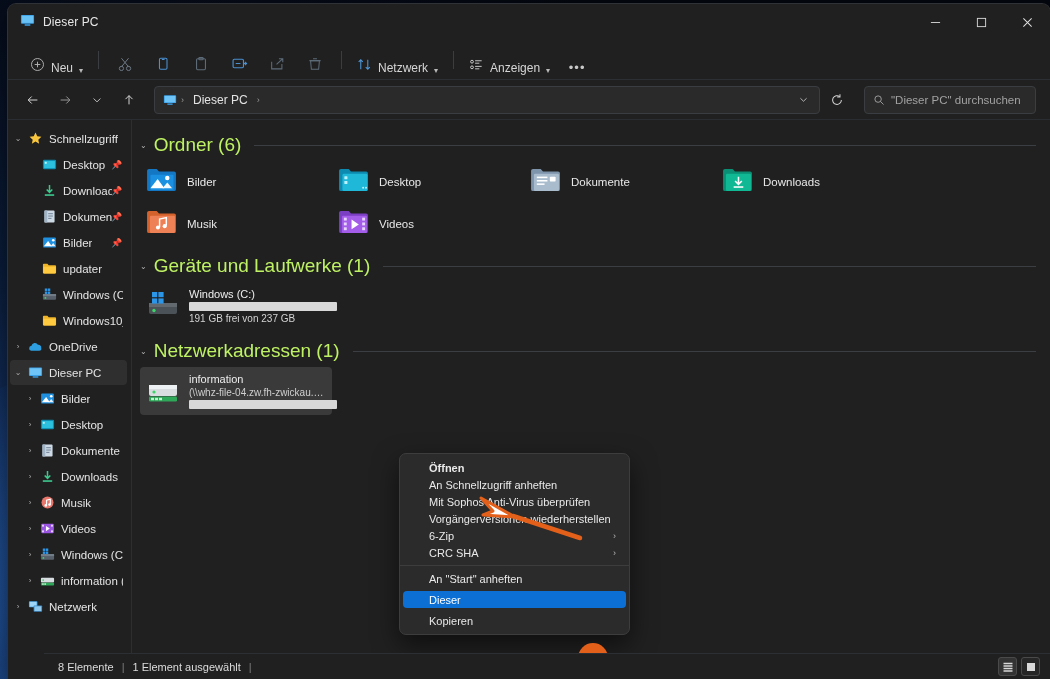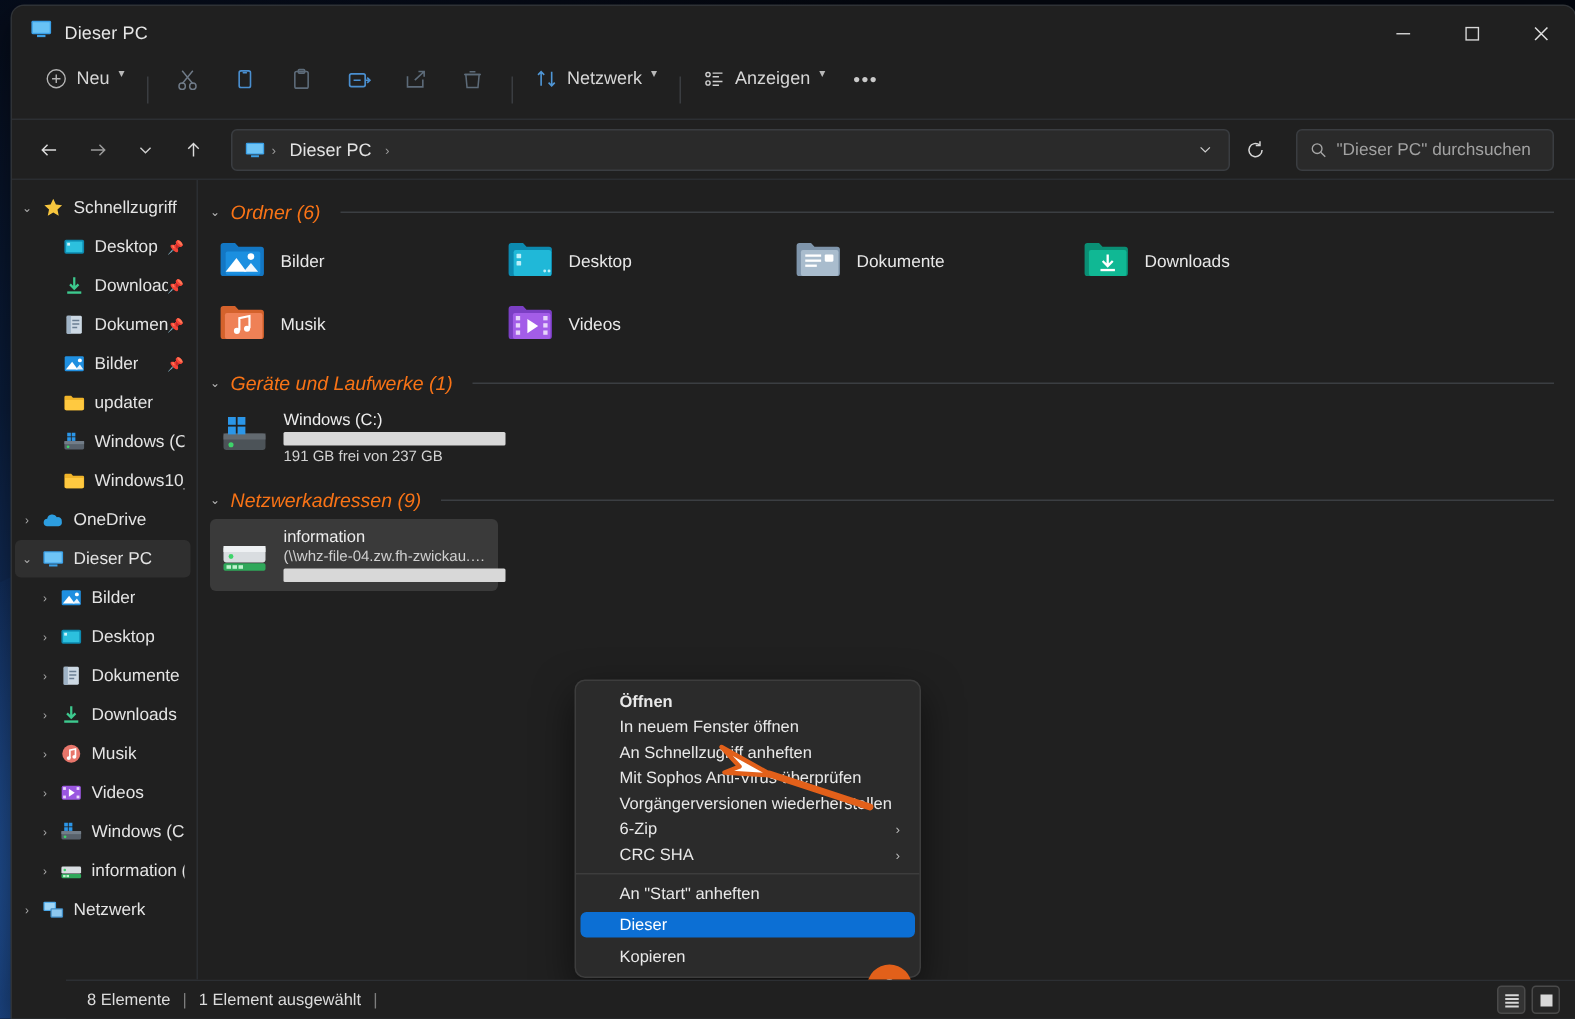--- a/index.html
+++ b/index.html
@@ -50,21 +50,21 @@
   
   .cmdbar {
     height: 40px; flex: 0 0 40px;
     background: #202020;
     display: flex; align-items: center;
     padding: 0 14px;
     border-bottom: 1px solid #2c2f33;
   }
   .cmd-item {
     height: 30px; border-radius: 4px;
-    display: flex; align-items: flex-start; gap: 6px;
+    display: flex; align-items: flex-end; gap: 6px;
     padding: 0 8px; color: #d6d6d6; font-size: 12px;
     white-space: nowrap;
   }
   .cmd-icon-btn { width: 38px; justify-content: center; padding: 0; }
   .cmd-sep { width: 1px; height: 18px; background: #3a3d41; margin: 0 7px; }
   .chev { font-size: 8px; color: #b9b9b9; line-height: 1; }
   
   .addressrow {
     height: 40px; flex: 0 0 40px;
     background: #202020;
@@ -119,21 +119,21 @@
   .pin { margin-left: auto; color: #9b9b9b; font-size: 9px; }
   .lvl1 { padding-left: 14px; }
   .lvl2 { padding-left: 12px; }
   
   .content { flex: 1 1 auto; position: relative; overflow: hidden; background: #202020; padding: 10px 0 0 0; }
   .group-head {
     display: flex; align-items: center; gap: 7px;
     padding: 4px 0 5px 8px; margin-right: 14px;
   }
   .group-chev { font-size: 8px; color: #b5b5b5; }
-  .group-title { font-size: 13px; color: #f97316; white-space: nowrap; font-style: italic; }
+  .group-title { font-size: 19px; color: #bef264; white-space: nowrap; }
   .group-rule { flex: 1 1 auto; height: 1px; background: #3b3e42; margin-left: 6px; }
   .tiles { display: flex; flex-wrap: wrap; padding-left: 8px; }
   .tile {
     width: 192px; height: 42px;
     display: flex; align-items: center; gap: 10px;
     padding: 0 6px; border-radius: 4px;
   }
   .tile-name { font-size: 11.5px; color: #e8e8e8; }
   .drive-tile {
     width: 192px; height: 48px;
@@ -143,21 +143,21 @@
   .drive-tile.selected { background: #3a3a3a; }
   .drive-meta { display: flex; flex-direction: column; gap: 2px; min-width: 0; }
   .drive-name { font-size: 11px; color: #ededed; line-height: 1.15; white-space: nowrap; }
   .drive-sub { font-size: 10px; color: #cfcfcf; white-space: nowrap; overflow: hidden; text-overflow: ellipsis; max-width: 148px; }
   .bar-outer { width: 148px; height: 9px; background: #d8d8d8; border-radius: 1px; overflow: hidden; }
   .bar-fill { height: 100%; background: #2f9ae0; }
   .drive-free { font-size: 10px; color: #d2d2d2; }
   
   .ctxmenu {
     position: absolute;
-    left: 251px; top: 333px; width: 231px;
+    left: 267px; top: 333px; width: 231px;
     background: #2b2b2b;
     border: 1px solid #3d3d3d;
     border-radius: 7px;
     padding: 5px 0;
     box-shadow: 0 10px 26px rgba(0,0,0,.55);
     z-index: 30;
   }
   .mi {
     height: 17px; display: flex; align-items: center;
     padding: 0 10px 0 26px; margin: 0 3px;
@@ -729,21 +729,21 @@
             <span class="bar-outer">
               <span class="bar-fill" id="drive0-fill" style="width: 19%;"></span>
             </span>
             <span class="drive-free">191 GB frei von 237 GB</span>
           </span>
         </div>
       </div>
 
       <div class="group-head" style="margin-top:6px;">
         <span class="group-chev">⌄</span>
-        <span class="group-title">Netzwerkadressen (9)</span>
+        <span class="group-title">Netzwerkadressen (1)</span>
         <span class="group-rule"></span>
       </div>
       <div class="tiles">
         <div class="drive-tile selected">
           <span>
             <svg width="34" height="30" viewBox="0 0 34 30">
               <rect x="3" y="11" width="28" height="11" rx="2" fill="#d9dde0"></rect>
               <rect x="3" y="11" width="28" height="4" fill="#eef1f3"></rect>
               <circle cx="8" cy="18" r="1.6" fill="#3ed46a"></circle>
               <rect x="3" y="22.5" width="28" height="5" rx="1.2" fill="#2fa85a"></rect>
@@ -758,23 +758,20 @@
             <span class="bar-outer">
               <span class="bar-fill" id="drive1-fill" style="width: 100%;"></span>
             </span>
           </span>
         </div>
       </div>
 
       <div class="ctxmenu" id="ctxmenu">
           <div class="mi bold">
             <span>Öffnen</span>
-          </div>
-          <div class="mi">
-            <span>In neuem Fenster öffnen</span>
           </div>
           <div class="mi">
             <span>An Schnellzugriff anheften</span>
           </div>
           <div class="mi">
             <span>Mit Sophos Anti-Virus überprüfen</span>
           </div>
           <div class="mi">
             <span>Vorgängerversionen wiederherstellen</span>
           </div>

